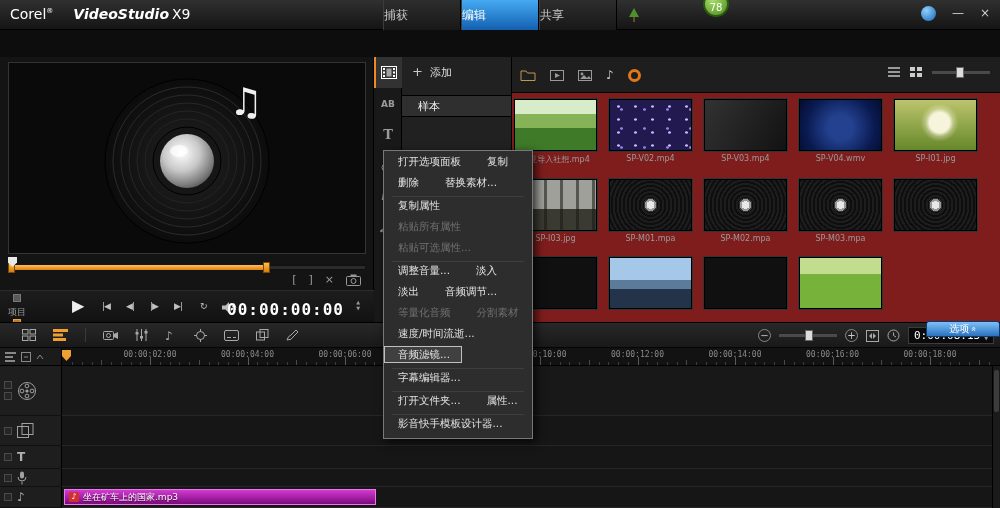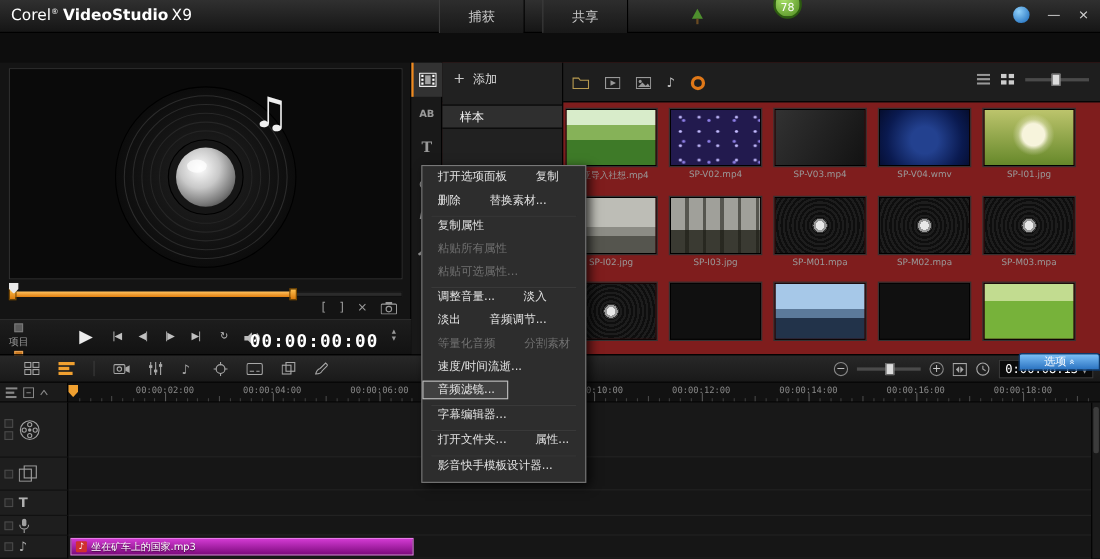--- a/index.html
+++ b/index.html
@@ -2,25 +2,25 @@
 <html><head>
 <meta charset="utf-8">
 <style>
   *{margin:0;padding:0;box-sizing:border-box;font-family:"DejaVu Sans",sans-serif;}
   html,body{background:#000;}
   #app{position:relative;width:1000px;height:508px;background:#0d0d0d;overflow:hidden;color:#ddd;}
 
   
   .titlebar{position:absolute;top:0;left:0;right:0;height:30px;background:linear-gradient(#303030,#151515);border-bottom:1px solid #000;z-index:3;}
   .logo{position:absolute;left:10px;top:6px;font-size:14px;color:#fff;white-space:nowrap;}
-  .logo b{font-weight:bold;margin-left:4px;}
+  .logo b{font-weight:bold;margin-left:20px;font-style:italic;}
   .logo .x9{margin-left:3px;}
   .logo .reg{font-size:7px;}
   .steps{position:absolute;left:383px;top:0;height:30px;display:flex;}
-  .step{width:78px;height:30px;line-height:30px;text-align:center;font-size:12px;color:#c8c8c8;background:linear-gradient(#2d2d2d,#181818);border-left:1px solid #3c3c3c;border-right:1px solid #000;cursor:default;margin-left:16px;}
+  .step{width:78px;height:30px;line-height:30px;font-size:12px;color:#c8c8c8;background:linear-gradient(#2d2d2d,#181818);border-left:1px solid #3c3c3c;border-right:1px solid #000;cursor:default;}
   .step.active{background:linear-gradient(#46aaf2,#1360b0);color:#fff;}
   .plant{position:absolute;left:628px;top:8px;}
   .badge{position:absolute;left:703px;top:-9px;width:26px;height:26px;border-radius:50%;background:radial-gradient(circle at 35% 30%,#a8e06a,#4e8a1e);border:2px solid #2c5a10;color:#fff;font-size:10px;text-align:center;line-height:30px;}
   .winctl{position:absolute;right:10px;top:6px;display:flex;gap:16px;align-items:center;}
   .help-circle{width:15px;height:15px;border-radius:50%;background:radial-gradient(circle at 35% 30%,#8fd0fa,#1565b8);display:inline-block;}
   .winglyph{color:#cfcfcf;font-size:12px;line-height:15px;}
 
   
   .menubar{position:absolute;top:30px;left:0;right:0;height:27px;background:linear-gradient(#1b1b1b,#0d0d0d);border-bottom:1px solid #000;z-index:2;}
   .menu-item{display:inline-block;padding:0 12px;line-height:26px;font-size:11px;color:#ddd;}
@@ -147,20 +147,21 @@
 </style>
 </head>
 <body>
 
 <div id="app">
 
   <header class="titlebar">
     <div class="logo"><span>Corel</span><sup class="reg">®</sup><b>VideoStudio</b><span class="x9">X9</span></div>
     <nav class="steps">
       <div class="step">捕获</div>
+      <div class="step active">编辑</div>
       <div class="step">共享</div>
     </nav>
     <svg class="plant" width="12" height="15" viewBox="0 0 12 15">
         <polygon points="6,0 11,9 1,9" fill="#4e8f2e"></polygon>
         <rect x="5" y="9" width="2" height="5" fill="#6a4a22"></rect>
       </svg>
     <div class="badge">78</div>
     <div class="winctl">
       <span class="help-circle"></span>
       <span class="winglyph">—</span>
@@ -335,24 +336,20 @@
           <div class="thumb t-dark"></div>
           <div class="thumb-label">SP-V03.mp4</div>
         </div>
         <div class="thumb-cell">
           <div class="thumb t-blue"></div>
           <div class="thumb-label">SP-V04.wmv</div>
         </div>
         <div class="thumb-cell">
           <div class="thumb t-dandelion"></div>
           <div class="thumb-label">SP-I01.jpg</div>
-        </div>
-        <div class="thumb-cell">
-          <div class="thumb t-fog"></div>
-          <div class="thumb-label">SP-I02.jpg</div>
         </div>
         <div class="thumb-cell">
           <div class="thumb t-trees"></div>
           <div class="thumb-label">SP-I03.jpg</div>
         </div>
         <div class="thumb-cell">
           <div class="thumb t-vinyl"></div>
           <div class="thumb-label">SP-M01.mpa</div>
         </div>
         <div class="thumb-cell">

